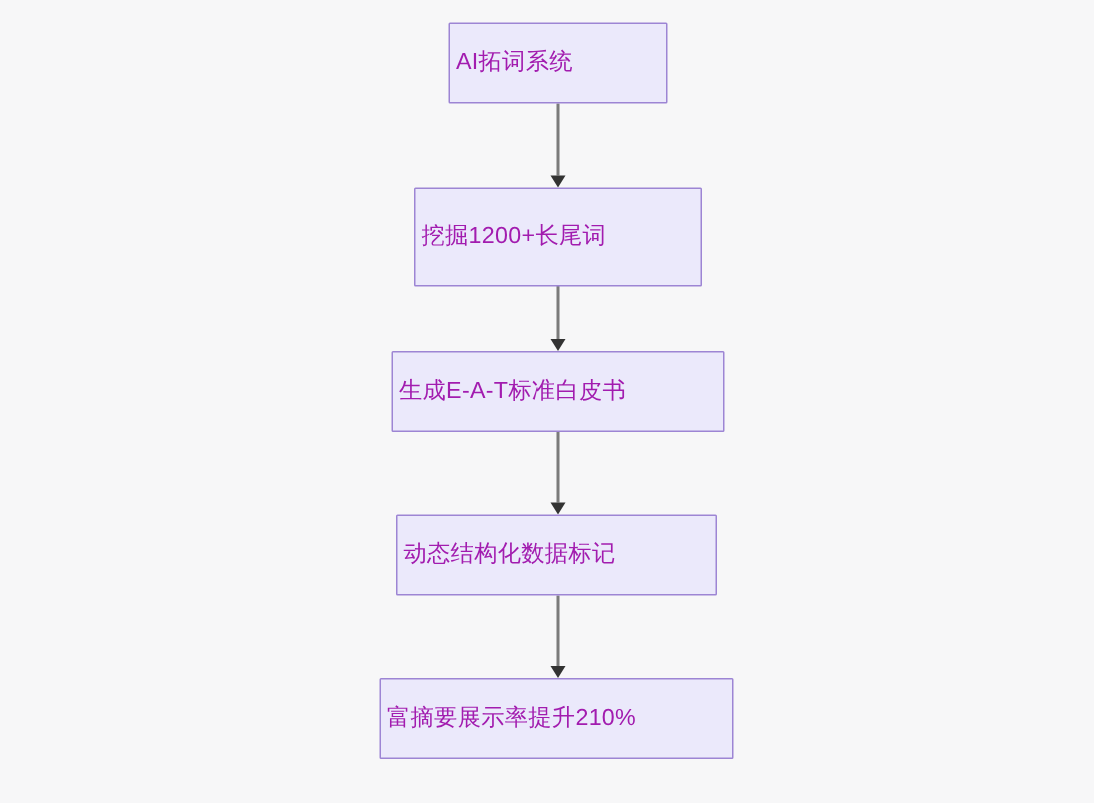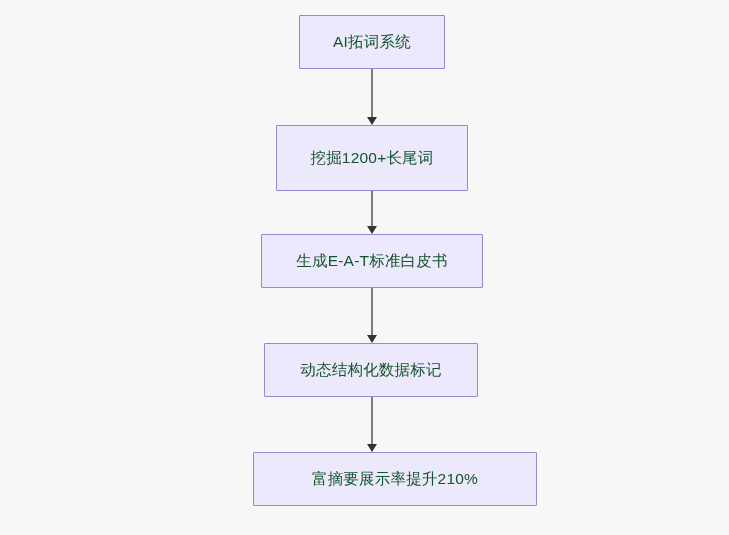--- a/index.html
+++ b/index.html
@@ -20,22 +20,22 @@
     height: 535px;
   }
   .node {
     position: absolute;
     box-sizing: border-box;
     background: #ebe9fb;
     border: 1.6px solid #9d85d4;
     border-radius: 1px;
     display: flex;
     align-items: center;
-    justify-content: center;
-    color: #14532d;
+    justify-content: flex-start;
+    color: #a21caf;
     font-size: 15.5px;
     line-height: 1;
     letter-spacing: 0.2px;
     white-space: nowrap;
   }
   .node-label {
     display: block;
     padding: 0 4px;
   }
   .connector {
@@ -97,17 +97,17 @@
   </div>
 
   <div class="node" style="left:261px; top:234px; width:222px; height:54px;">
     <span class="node-label">生成E-A-T标准白皮书</span>
   </div>
 
   <div class="node" style="left:264px; top:343px; width:214px; height:54px;">
     <span class="node-label">动态结构化数据标记</span>
   </div>
 
-  <div class="node" style="left:253px; top:452px; width:284px; height:54px;">
+  <div class="node" style="left:253px; top:452px; width:236px; height:54px;">
     <span class="node-label">富摘要展示率提升210%</span>
   </div>
 
 </div>
 
 </body></html>

